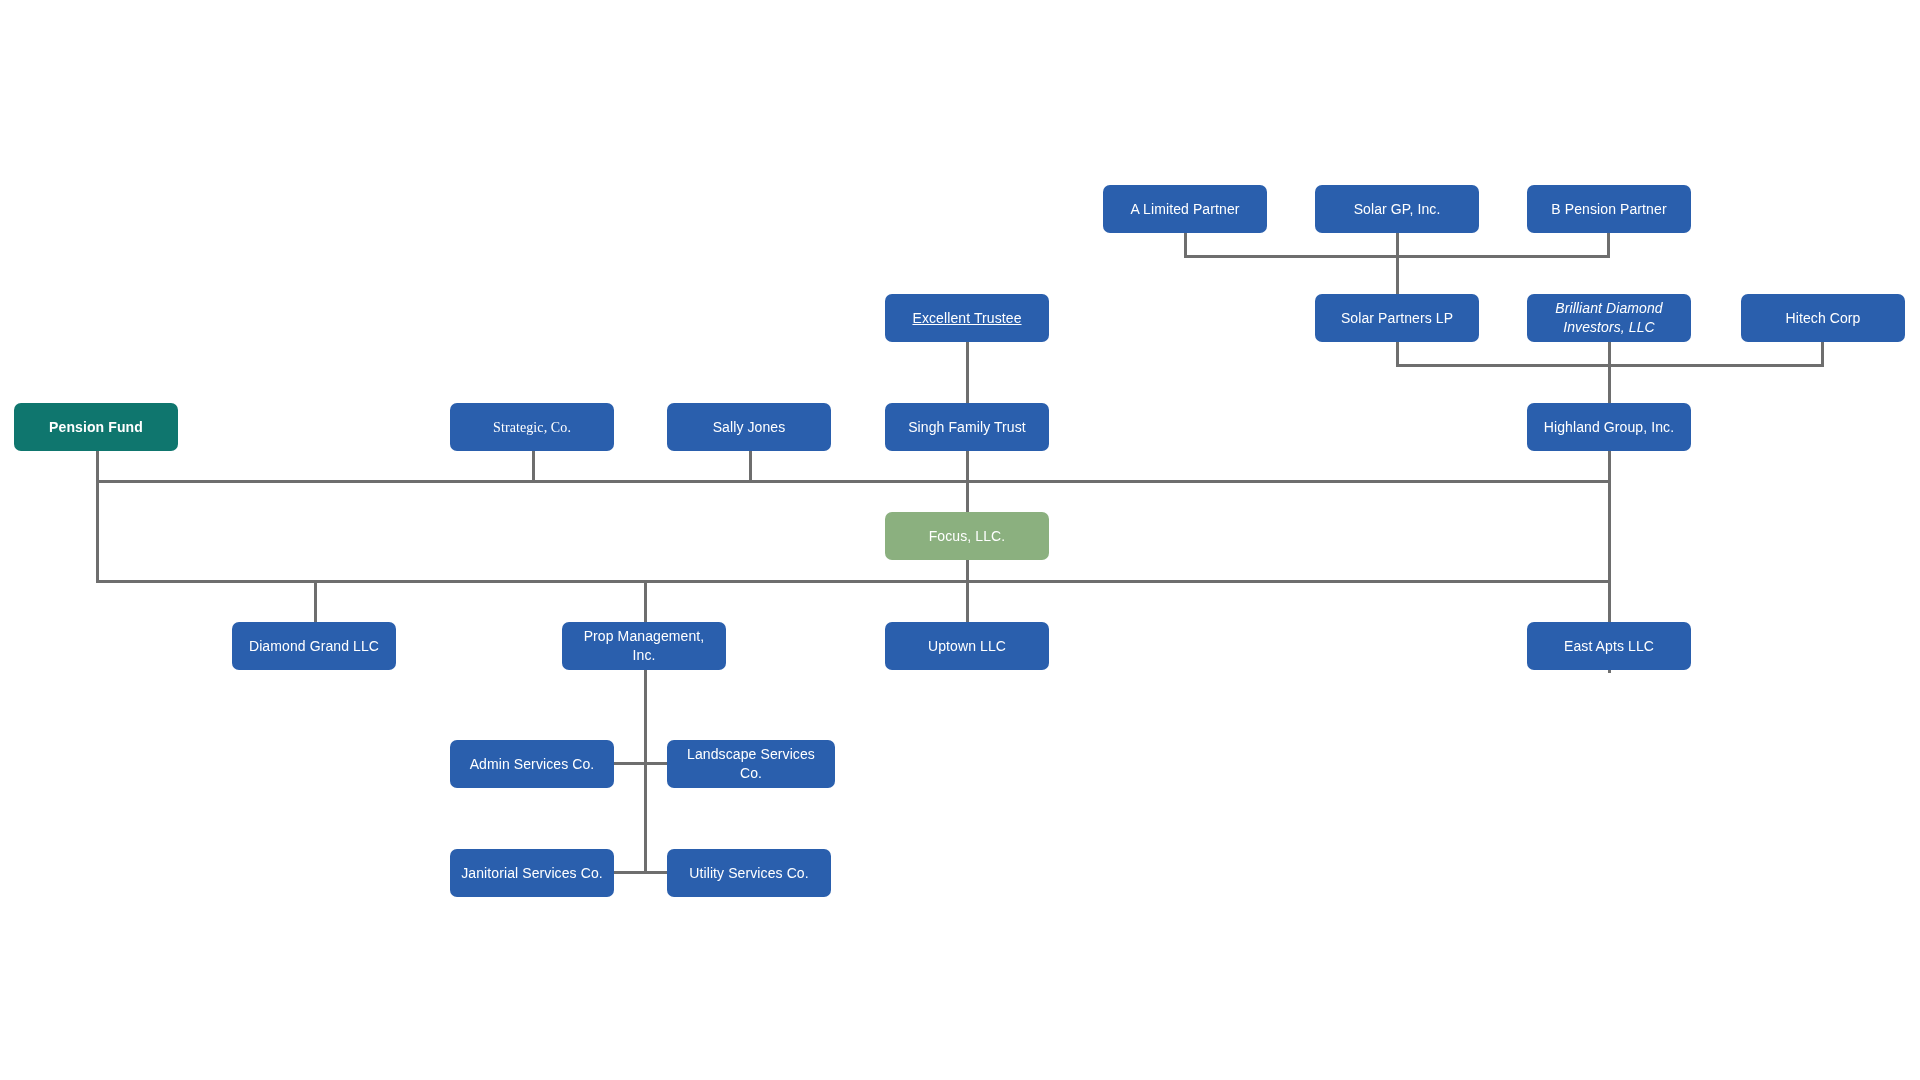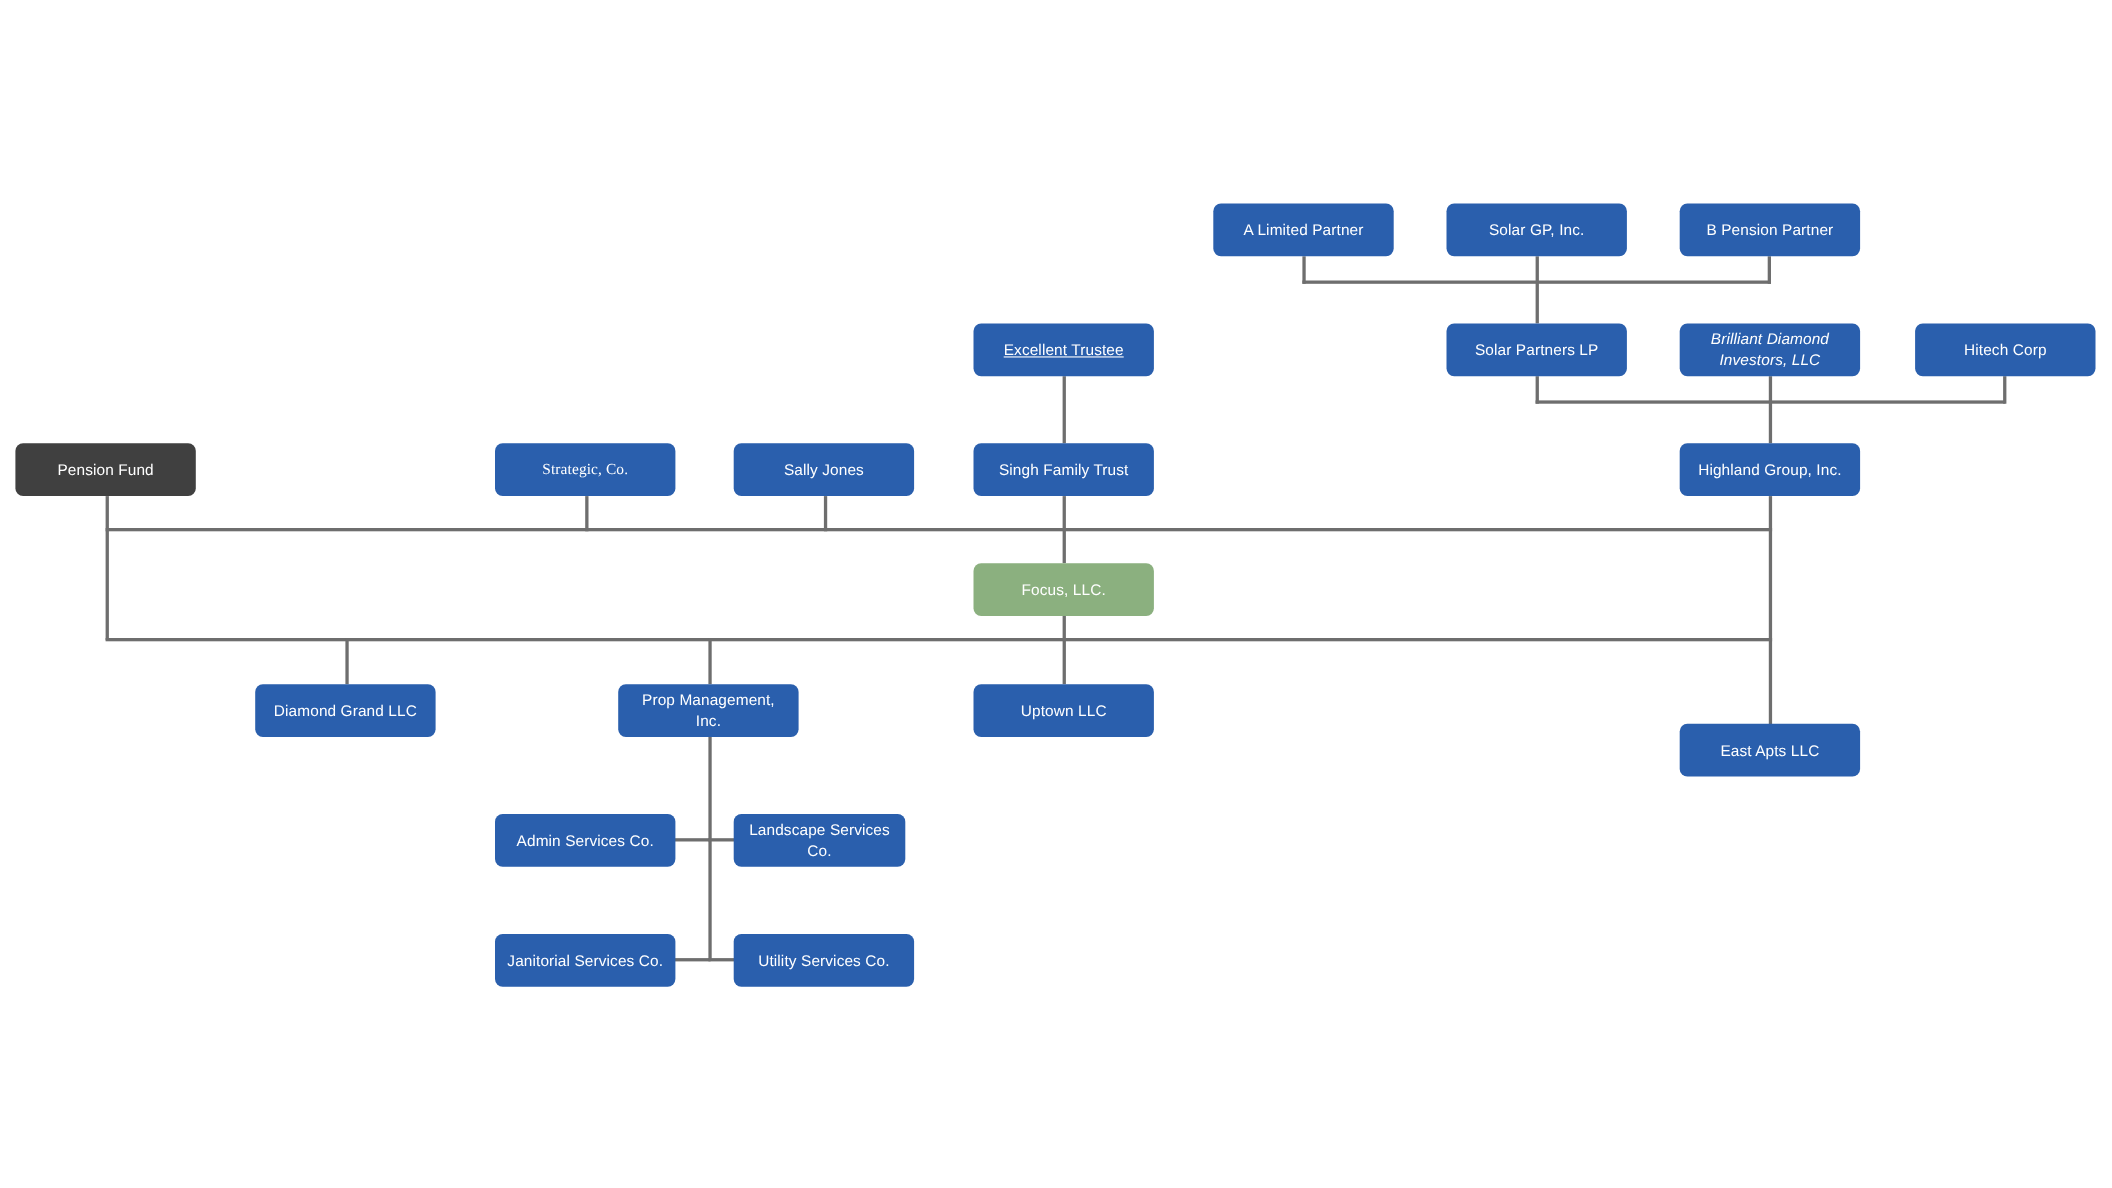--- a/index.html
+++ b/index.html
@@ -30,21 +30,21 @@
     text-align: center;
     color: #ffffff;
     font-size: 14px;
     line-height: 19px;
     letter-spacing: 0.1px;
     padding: 4px 8px;
     z-index: 5;
     box-shadow: 0 0 0 rgba(0,0,0,0);
   }
   .node.blue  { background: #2a5fad; }
-  .node.gray  { background: #404040; }
+  .node.gray  { background: #0f766e; font-weight: bold; }
   .node.green { background: #8bb07f; }
   .node-label {
     display: block;
     width: 100%;
     white-space: pre-line;
   }
   
   .conn {
     position: absolute;
     background: #6e6e6e;
@@ -147,29 +147,29 @@
 
   <div class="node blue" style="left:562px; top:622px; width:164px; height:48px;">
     <span class="node-label">Prop Management,
 Inc.</span>
   </div>
 
   <div class="node blue" style="left:885px; top:622px; width:164px; height:48px;">
     <span class="node-label">Uptown LLC</span>
   </div>
 
-  <div class="node blue" style="left:1527px; top:622px; width:164px; height:48px;margin-top:36px;">
+  <div class="node blue" style="left:1527px; top:622px; width:164px; height:48px;">
     <span class="node-label">East Apts LLC</span>
   </div>
 
   <div class="node blue" style="left:450px; top:740px; width:164px; height:48px;">
     <span class="node-label">Admin Services Co.</span>
   </div>
 
-  <div class="node blue" style="left:667px; top:740px; width:156px; height:48px;">
+  <div class="node blue" style="left:667px; top:740px; width:168px; height:48px;">
     <span class="node-label">Landscape Services
 Co.</span>
   </div>
 
   <div class="node blue" style="left:450px; top:849px; width:164px; height:48px;">
     <span class="node-label">Janitorial Services Co.</span>
   </div>
 
   <div class="node blue" style="left:667px; top:849px; width:164px; height:48px;">
     <span class="node-label">Utility Services Co.</span>

